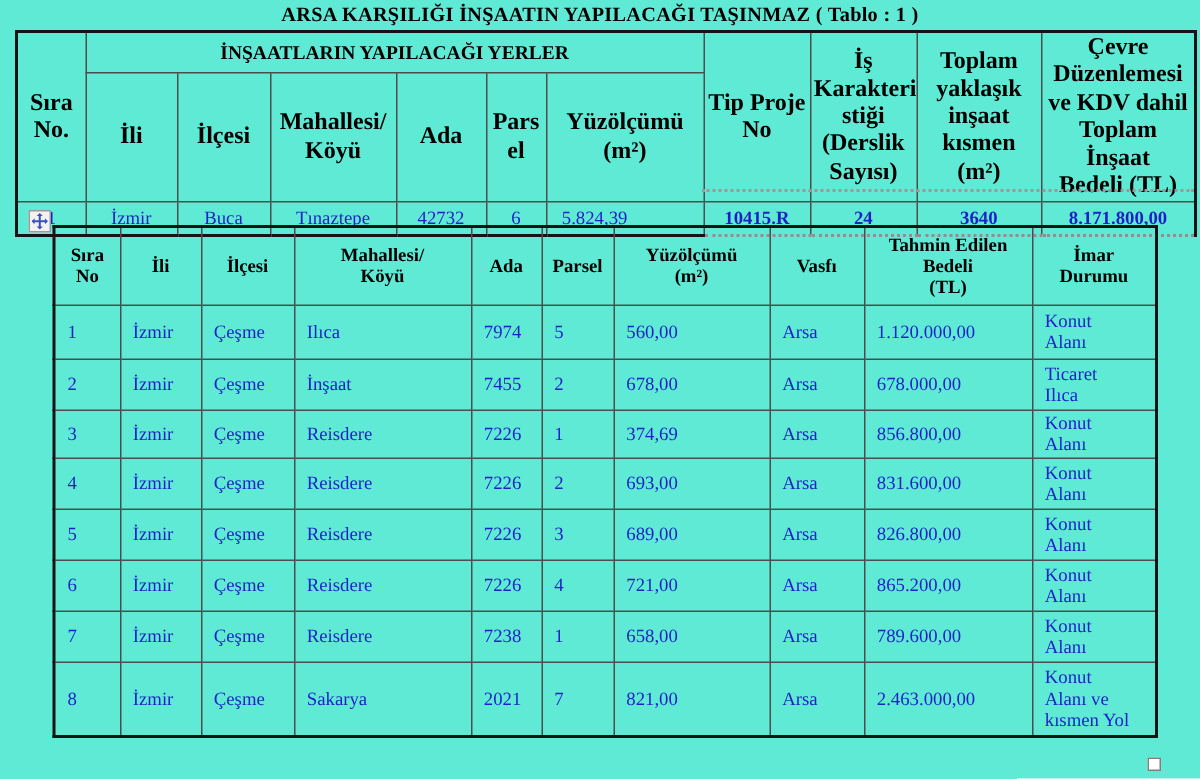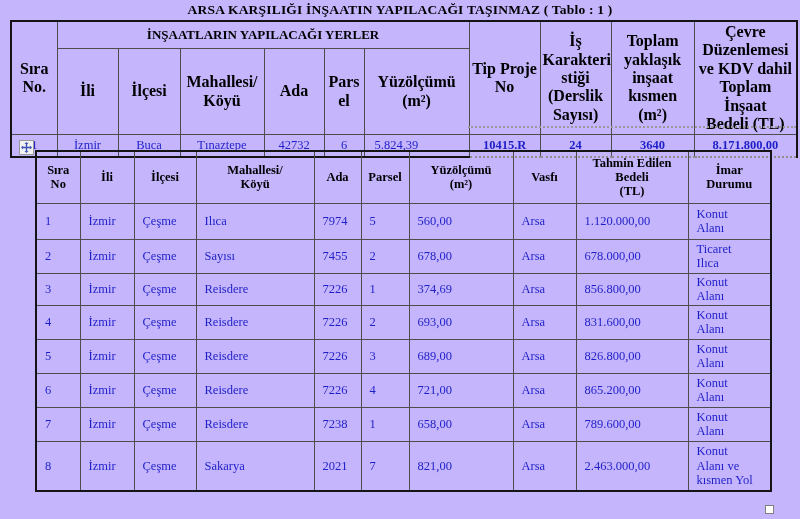--- a/index.html
+++ b/index.html
@@ -1,19 +1,19 @@
 <!DOCTYPE html>
 <html><head>
 <meta charset="utf-8">
 <style>
   html,body{margin:0;padding:0;background:#ffffff;}
   .page{
     position:relative;
     width:800px;height:519px;
-    background:#c4b5fd;
+    background:#5eead4;
     font-family:"Liberation Serif", serif;
     overflow:hidden;
   }
   .doc-title{
     position:absolute;left:0;width:100%;
     text-align:center;
     font-weight:bold;
     font-size:13.5px;
     color:#000;
     letter-spacing:0.2px;
@@ -210,21 +210,21 @@
           <td class="c-yuz">560,00</td>
           <td class="c-vasfi">Arsa</td>
           <td class="c-bedel">1.120.000,00</td>
           <td class="c-imar">Konut
 Alanı</td>
         </tr>
         <tr style="height: 34px;">
           <td class="c-sira">2</td>
           <td class="c-ili">İzmir</td>
           <td class="c-ilcesi">Çeşme</td>
-          <td class="c-mah">Sayısı</td>
+          <td class="c-mah">İnşaat</td>
           <td class="c-ada">7455</td>
           <td class="c-parsel">2</td>
           <td class="c-yuz">678,00</td>
           <td class="c-vasfi">Arsa</td>
           <td class="c-bedel">678.000,00</td>
           <td class="c-imar">Ticaret
 Ilıca</td>
         </tr>
         <tr style="height: 32px;">
           <td class="c-sira">3</td>

